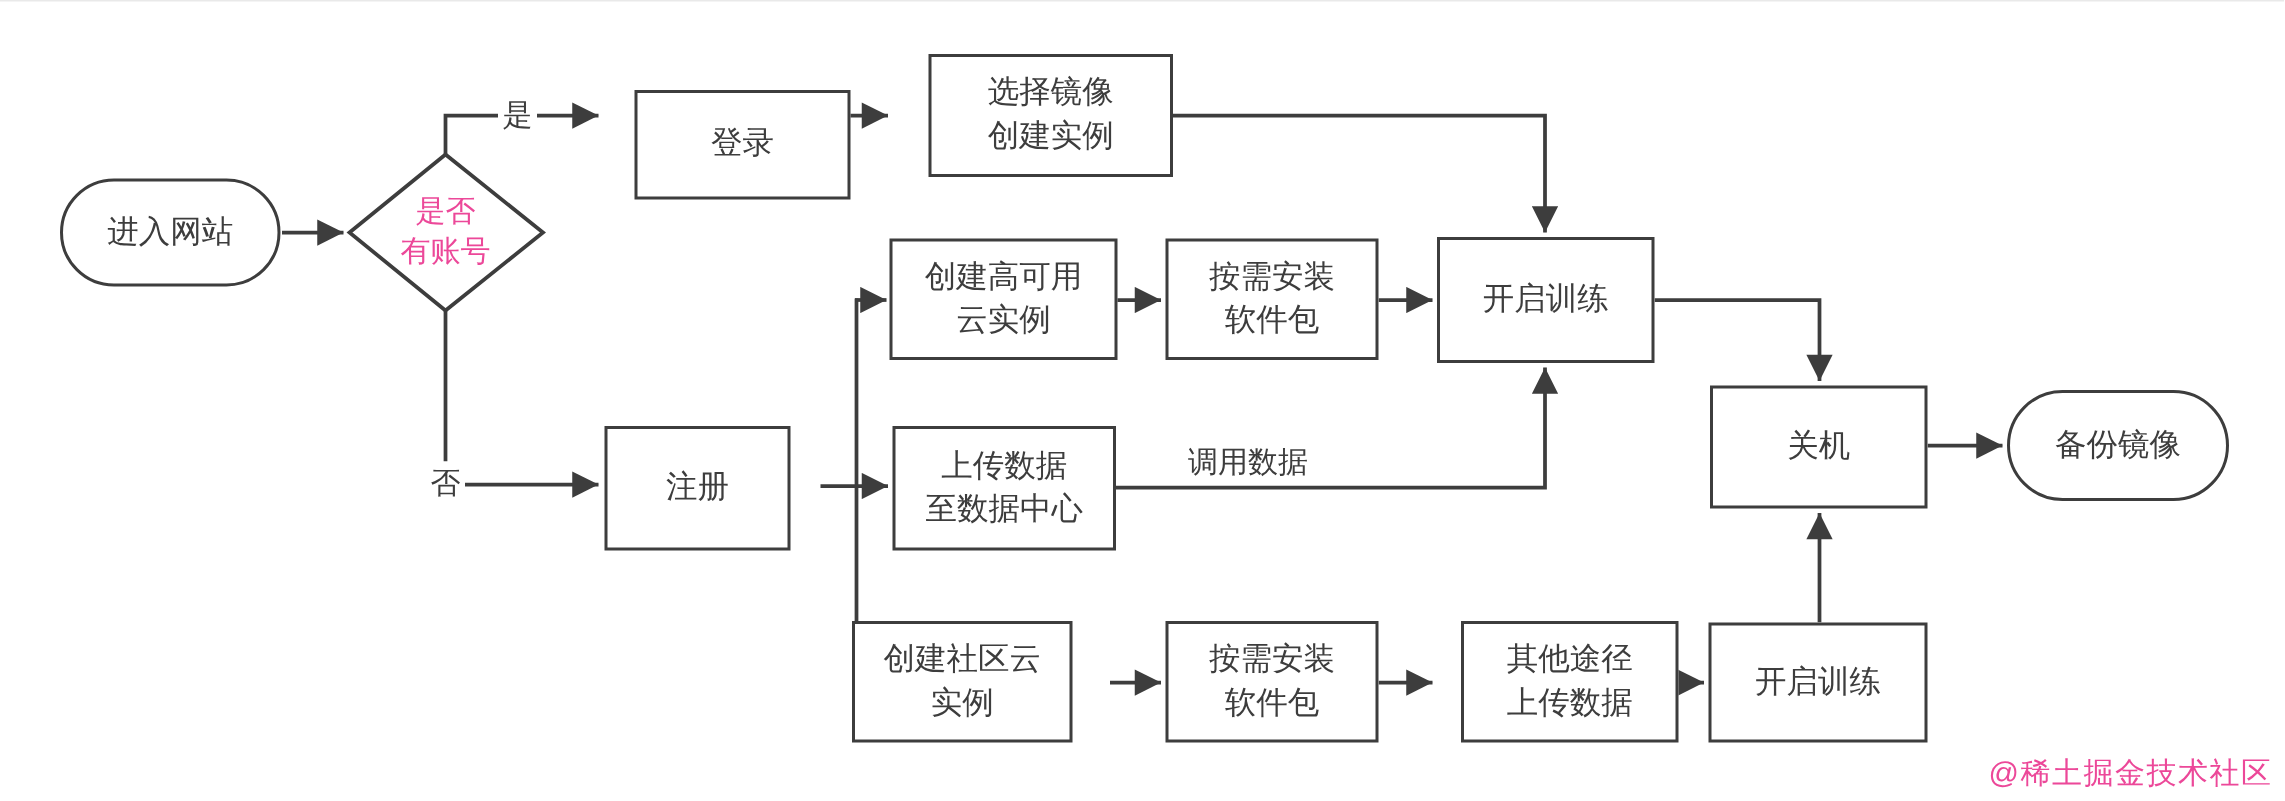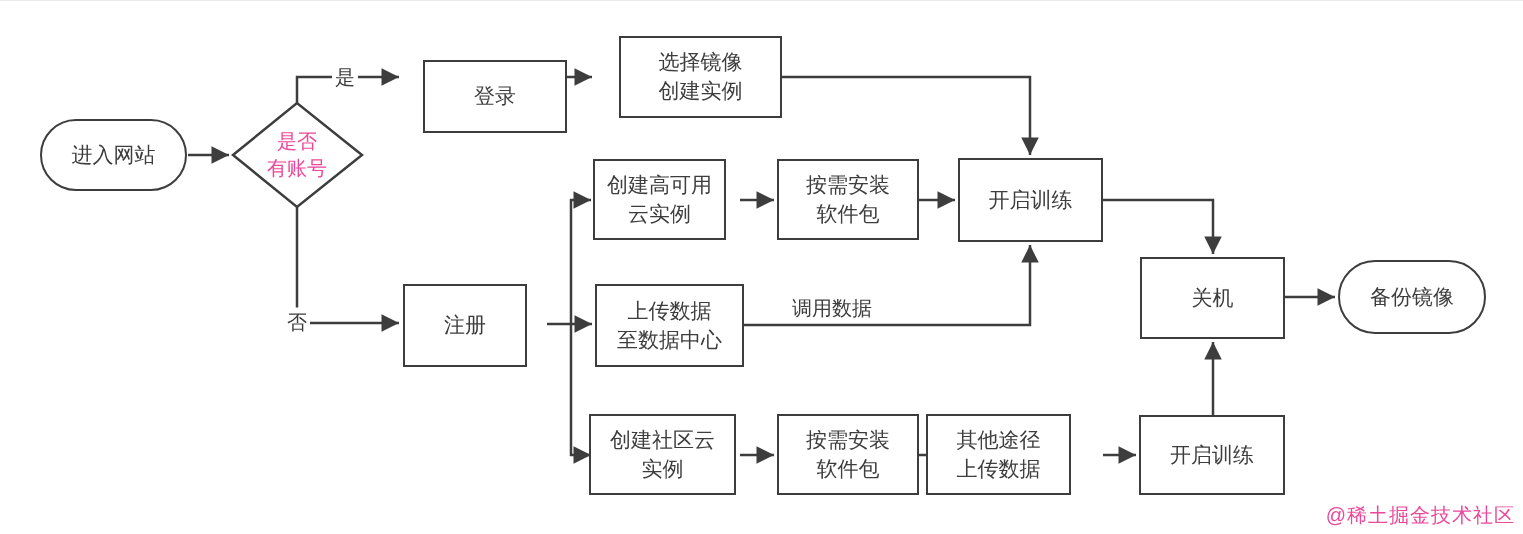--- a/index.html
+++ b/index.html
@@ -108,40 +108,40 @@
   <div class="node terminator" style="left:40px;top:119px;width:147px;height:72px;">进入网站</div>
 
   <div class="decision-text" style="left:240px;top:121px;width:114px;height:68px;">是否
 有账号</div>
 
   <div class="node" style="left:423px;top:36px;width:144px;height:73px;margin-top:24px;">登录</div>
 
   <div class="node" style="left:595px;top:36px;width:163px;height:82px;margin-left:24px;">选择镜像
 创建实例</div>
 
-  <div class="node" style="left:593px;top:159px;width:133px;height:81px;">创建高可用
+  <div class="node" style="left:593px;top:159px;width:152px;height:81px;">创建高可用
 云实例</div>
 
   <div class="node" style="left:777px;top:159px;width:142px;height:81px;">按需安装
 软件包</div>
 
   <div class="node" style="left:958px;top:158px;width:145px;height:84px;">开启训练</div>
 
   <div class="node" style="left:403px;top:284px;width:124px;height:83px;">注册</div>
 
   <div class="node" style="left:595px;top:284px;width:149px;height:83px;">上传数据
 至数据中心</div>
 
-  <div class="node" style="left:589px;top:414px;width:147px;height:81px;">创建社区云
+  <div class="node" style="left:568px;top:414px;width:147px;height:81px;">创建社区云
 实例</div>
 
   <div class="node" style="left:777px;top:414px;width:142px;height:81px;">按需安装
 软件包</div>
 
-  <div class="node" style="left:926px;top:414px;width:145px;height:81px;">其他途径
+  <div class="node" style="left:974px;top:414px;width:145px;height:81px;">其他途径
 上传数据</div>
 
   <div class="node" style="left:1139px;top:415px;width:146px;height:80px;">开启训练</div>
 
   <div class="node" style="left:1140px;top:257px;width:145px;height:82px;">关机</div>
 
   <div class="node terminator" style="left:1338px;top:260px;width:148px;height:74px;">备份镜像</div>
 
   <div class="edge-label" style="left:345px;top:77px;">是</div>
 

